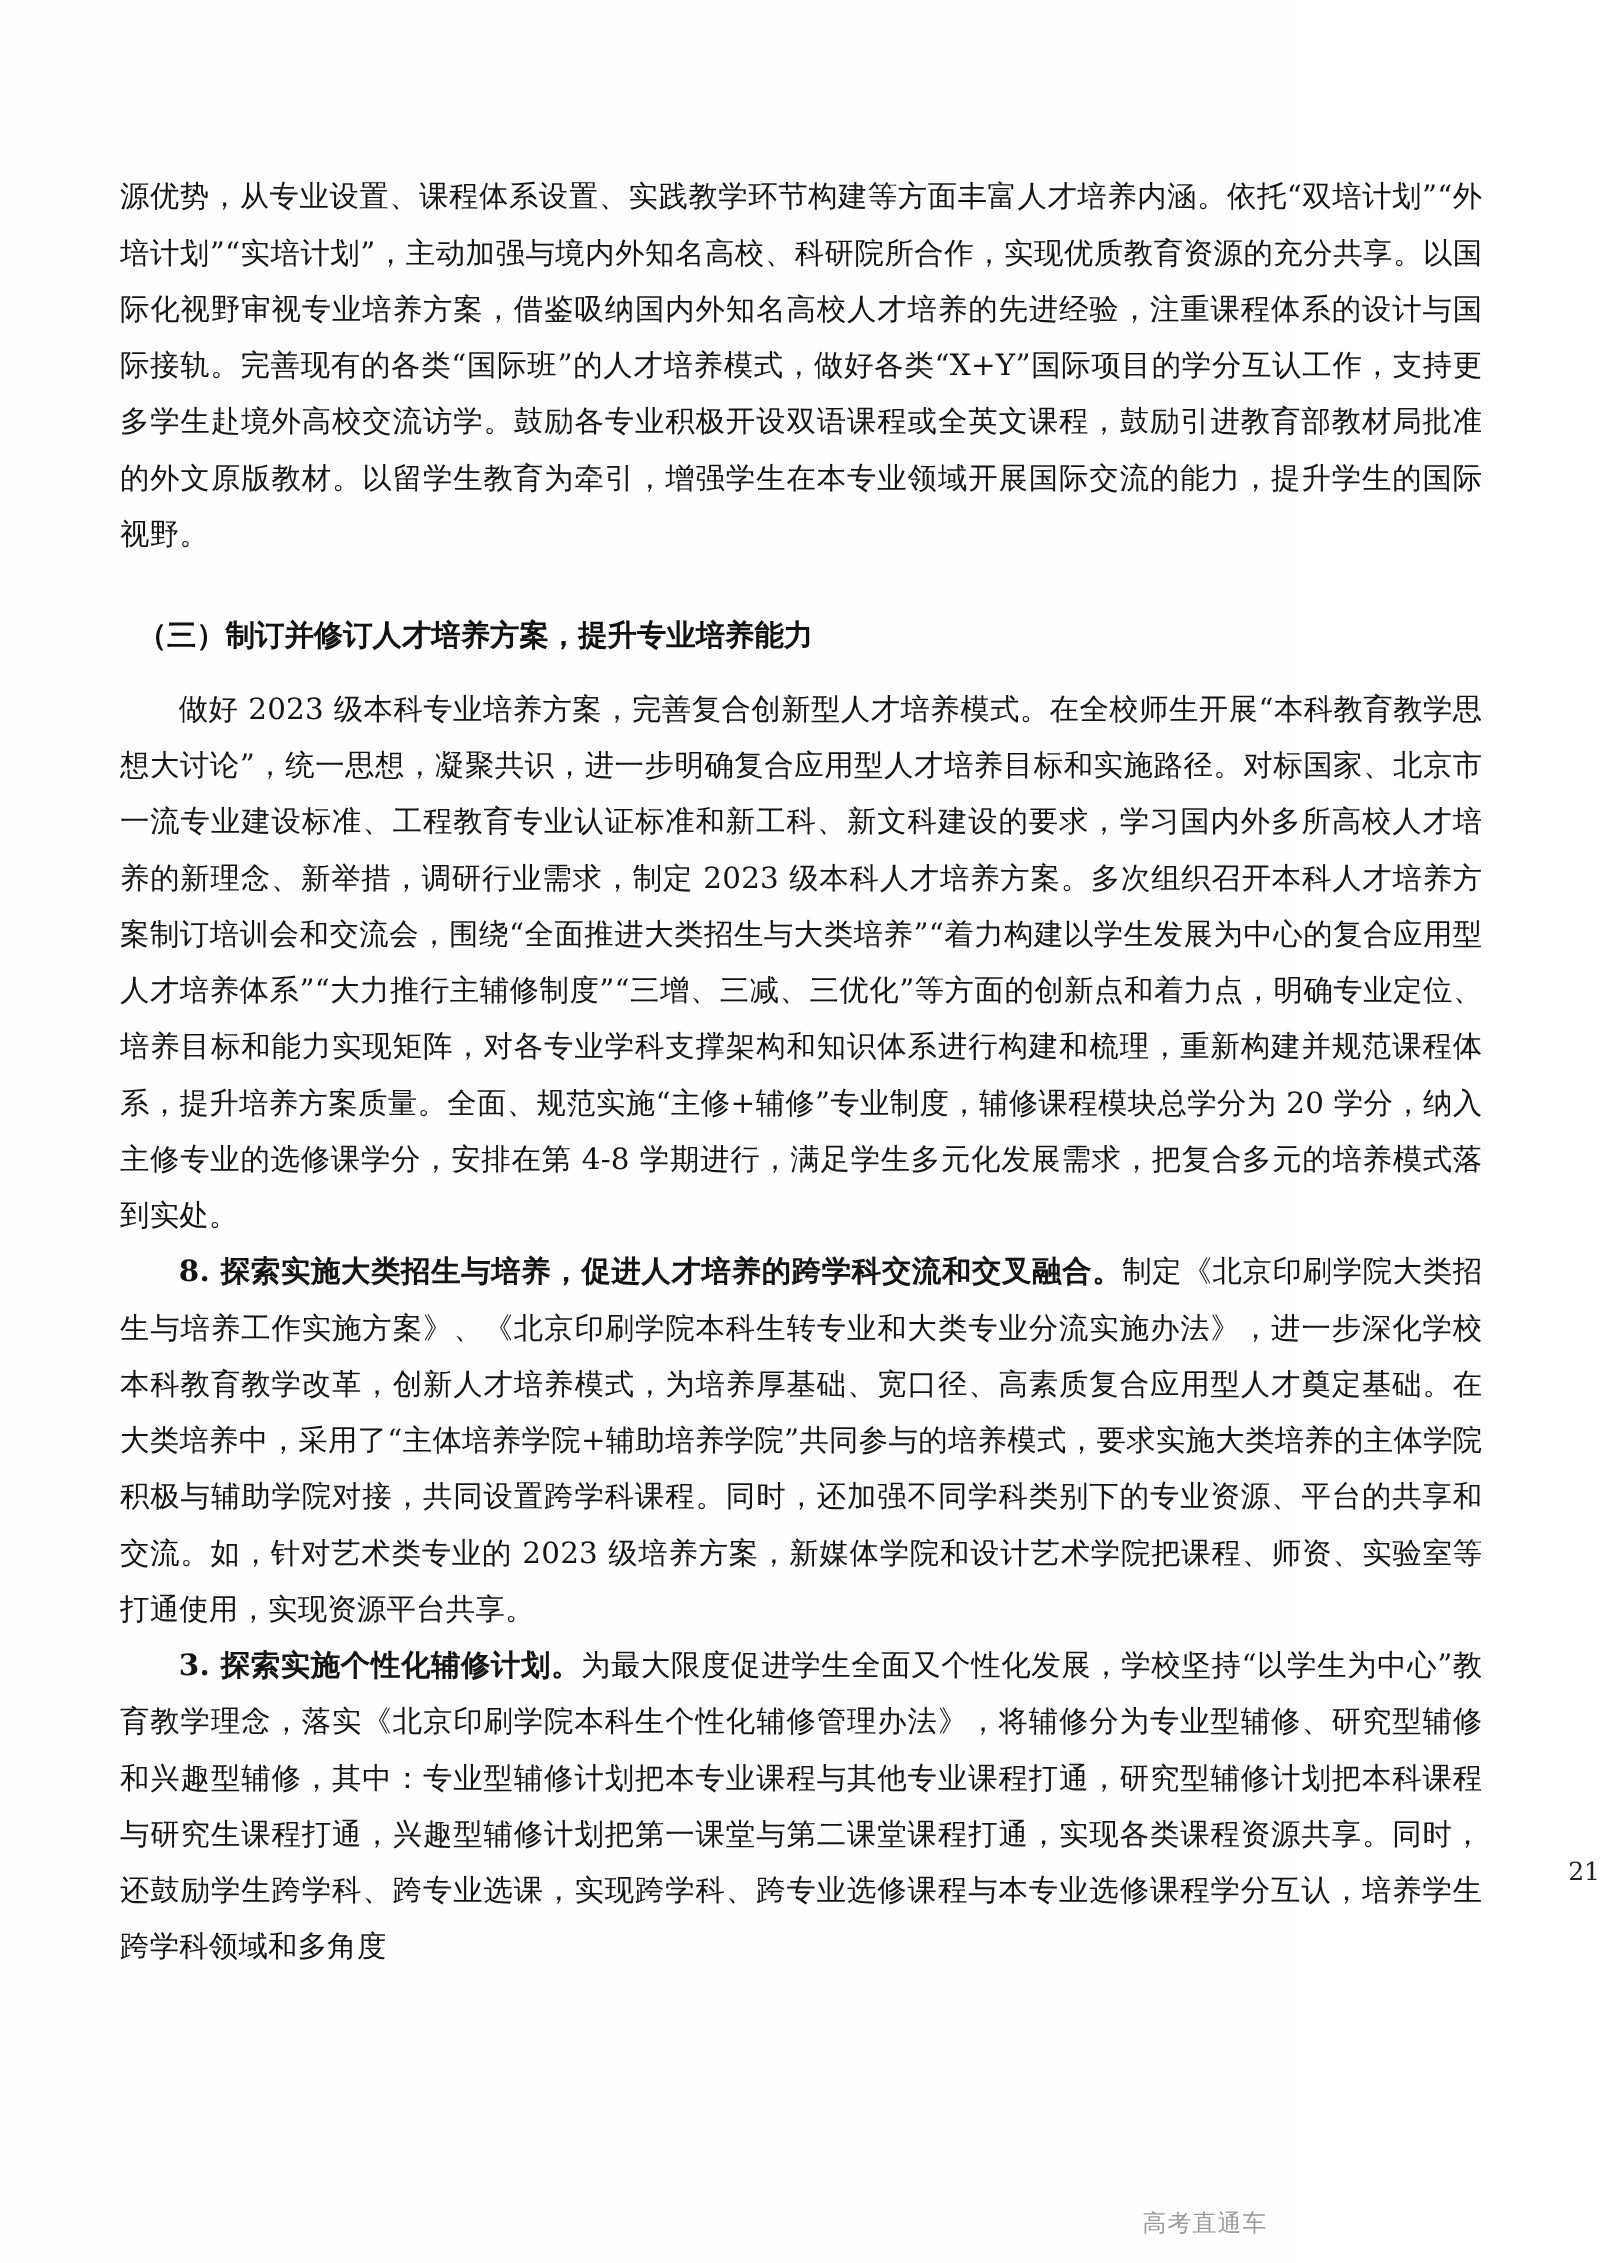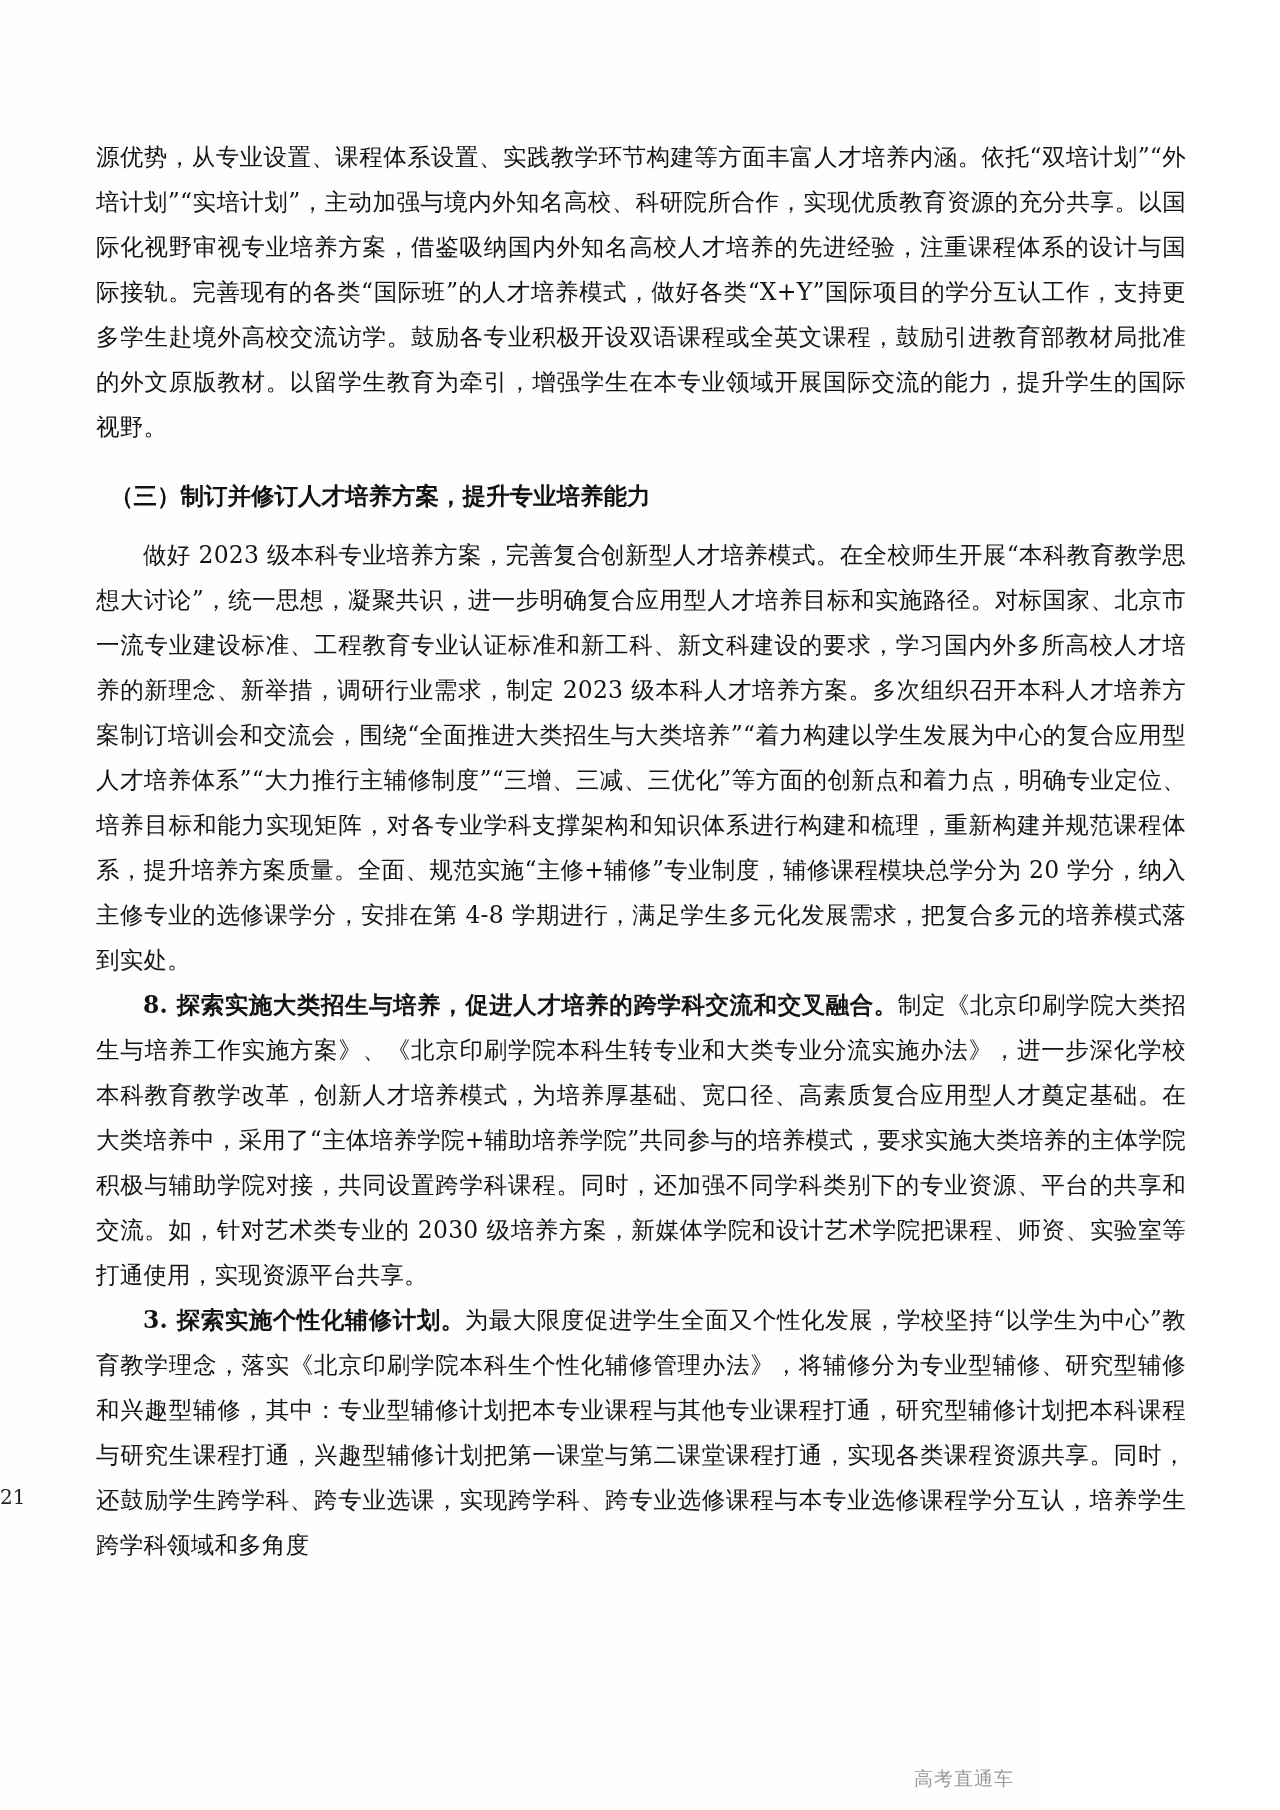--- a/index.html
+++ b/index.html
@@ -35,34 +35,34 @@
     line-height: 45px;
     text-align: justify;
     text-justify: inter-ideograph;
     letter-spacing: 0.2px;
     color: #141414;
   }
   p.indent {
     text-indent: 47px;
   }
   p.heading {
-    margin: 24px 0 14px 0;
+    margin: 36px 0 14px 0;
     font-size: 23.5px;
     line-height: 45px;
     font-weight: bold;
     text-indent: 14px;
     color: #111111;
     font-family: "DejaVu Sans", "Liberation Sans", sans-serif;
   }
   .pagenum {
     position: absolute;
     top: 1485px;
     left: 0;
     width: 1280px;
-    text-align: left;
+    text-align: right;
     font-size: 20px;
     color: #222;
     font-family: "DejaVu Serif", "Liberation Serif", serif;
   }
   .watermark {
     position: absolute;
     right: 26px;
     bottom: 18px;
     font-size: 19px;
     color: #9a9a9a;
@@ -77,21 +77,21 @@
 <div class="page">
 
   <div class="content">
 
     <p class="para">源优势，从专业设置、课程体系设置、实践教学环节构建等方面丰富人才培养内涵。依托“双培计划”“外培计划”“实培计划”，主动加强与境内外知名高校、科研院所合作，实现优质教育资源的充分共享。以国际化视野审视专业培养方案，借鉴吸纳国内外知名高校人才培养的先进经验，注重课程体系的设计与国际接轨。完善现有的各类“国际班”的人才培养模式，做好各类“X+Y”国际项目的学分互认工作，支持更多学生赴境外高校交流访学。鼓励各专业积极开设双语课程或全英文课程，鼓励引进教育部教材局批准的外文原版教材。以留学生教育为牵引，增强学生在本专业领域开展国际交流的能力，提升学生的国际视野。</p>
 
     <p class="heading">（三）制订并修订人才培养方案，提升专业培养能力</p>
 
     <p class="para indent">做好 2023 级本科专业培养方案，完善复合创新型人才培养模式。在全校师生开展“本科教育教学思想大讨论”，统一思想，凝聚共识，进一步明确复合应用型人才培养目标和实施路径。对标国家、北京市一流专业建设标准、工程教育专业认证标准和新工科、新文科建设的要求，学习国内外多所高校人才培养的新理念、新举措，调研行业需求，制定 2023 级本科人才培养方案。多次组织召开本科人才培养方案制订培训会和交流会，围绕“全面推进大类招生与大类培养”“着力构建以学生发展为中心的复合应用型人才培养体系”“大力推行主辅修制度”“三增、三减、三优化”等方面的创新点和着力点，明确专业定位、培养目标和能力实现矩阵，对各专业学科支撑架构和知识体系进行构建和梳理，重新构建并规范课程体系，提升培养方案质量。全面、规范实施“主修+辅修”专业制度，辅修课程模块总学分为 20 学分，纳入主修专业的选修课学分，安排在第 4-8 学期进行，满足学生多元化发展需求，把复合多元的培养模式落到实处。</p>
 
-    <p class="para indent"><b class="lead">8. 探索实施大类招生与培养，促进人才培养的跨学科交流和交叉融合。</b><span>制定《北京印刷学院大类招生与培养工作实施方案》、《北京印刷学院本科生转专业和大类专业分流实施办法》，进一步深化学校本科教育教学改革，创新人才培养模式，为培养厚基础、宽口径、高素质复合应用型人才奠定基础。在大类培养中，采用了“主体培养学院+辅助培养学院”共同参与的培养模式，要求实施大类培养的主体学院积极与辅助学院对接，共同设置跨学科课程。同时，还加强不同学科类别下的专业资源、平台的共享和交流。如，针对艺术类专业的 2030 级培养方案，新媒体学院和设计艺术学院把课程、师资、实验室等打通使用，实现资源平台共享。</span></p>
+    <p class="para indent"><b class="lead">8. 探索实施大类招生与培养，促进人才培养的跨学科交流和交叉融合。</b><span>制定《北京印刷学院大类招生与培养工作实施方案》、《北京印刷学院本科生转专业和大类专业分流实施办法》，进一步深化学校本科教育教学改革，创新人才培养模式，为培养厚基础、宽口径、高素质复合应用型人才奠定基础。在大类培养中，采用了“主体培养学院+辅助培养学院”共同参与的培养模式，要求实施大类培养的主体学院积极与辅助学院对接，共同设置跨学科课程。同时，还加强不同学科类别下的专业资源、平台的共享和交流。如，针对艺术类专业的 2023 级培养方案，新媒体学院和设计艺术学院把课程、师资、实验室等打通使用，实现资源平台共享。</span></p>
 
     <p class="para indent"><b class="lead">3. 探索实施个性化辅修计划。</b><span>为最大限度促进学生全面又个性化发展，学校坚持“以学生为中心”教育教学理念，落实《北京印刷学院本科生个性化辅修管理办法》，将辅修分为专业型辅修、研究型辅修和兴趣型辅修，其中：专业型辅修计划把本专业课程与其他专业课程打通，研究型辅修计划把本科课程与研究生课程打通，兴趣型辅修计划把第一课堂与第二课堂课程打通，实现各类课程资源共享。同时，还鼓励学生跨学科、跨专业选课，实现跨学科、跨专业选修课程与本专业选修课程学分互认，培养学生跨学科领域和多角度</span></p>
 
   </div>
 
   <div class="pagenum">21</div>
 
   <div class="watermark">高考直通车</div>
 
 </div>

